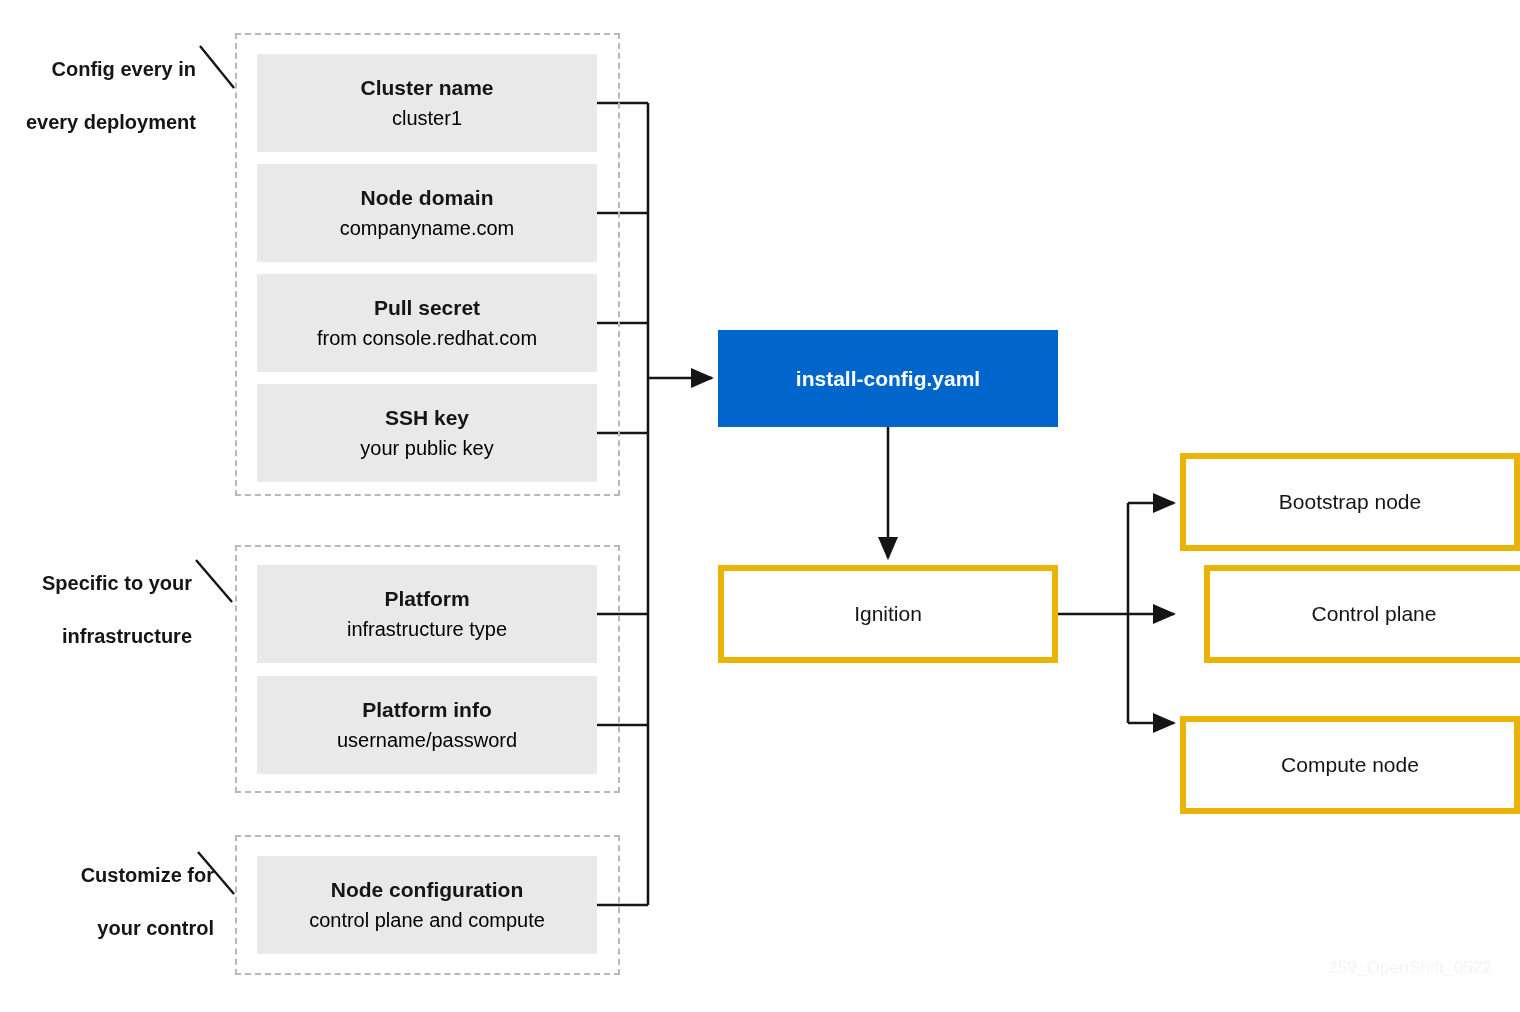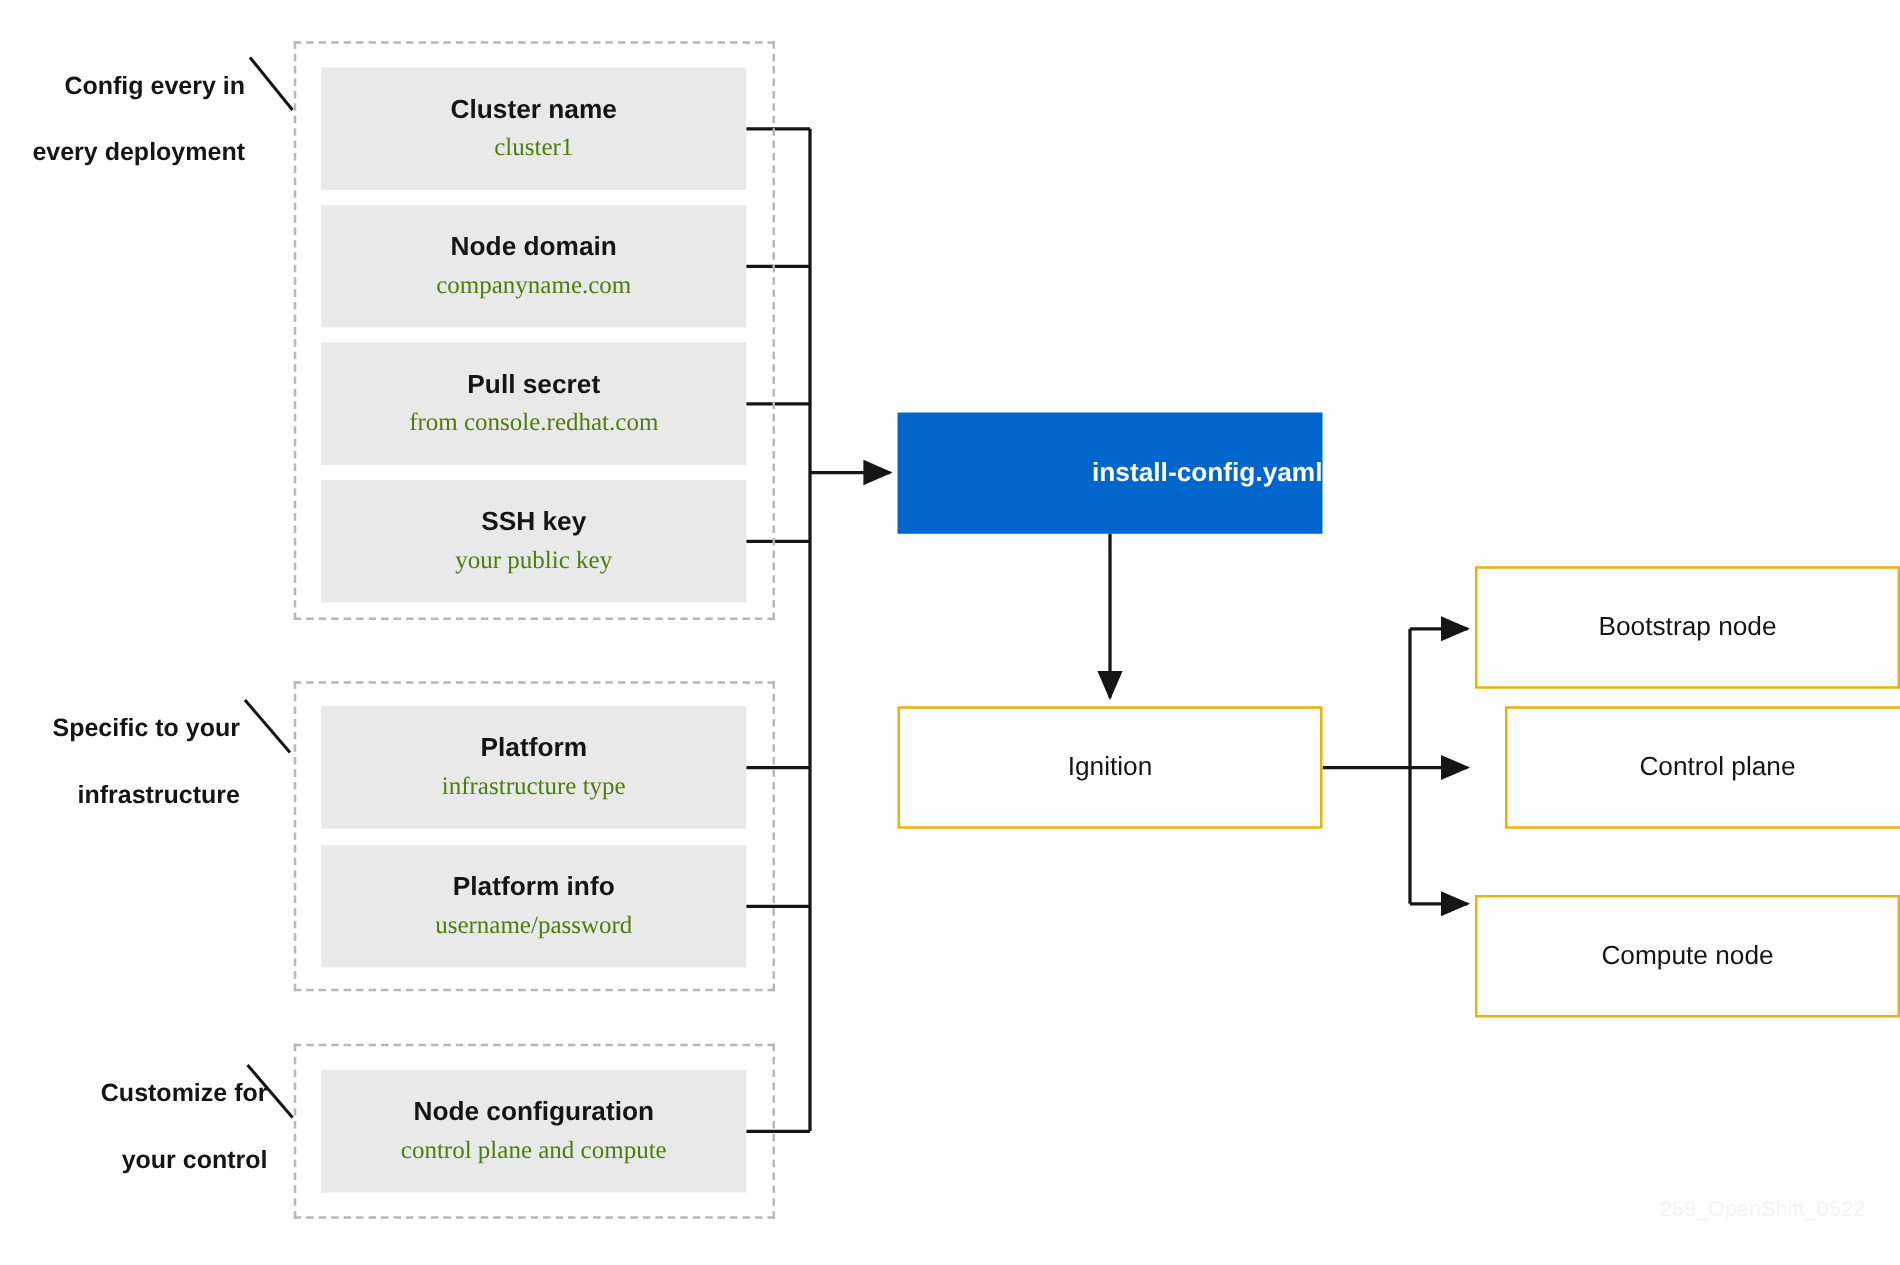--- a/index.html
+++ b/index.html
@@ -48,42 +48,41 @@
   }
   .card-title {
     font-size: 21px;
     font-weight: bold;
     color: #151515;
     line-height: 1.25;
   }
   .card-sub {
     font-size: 20px;
     font-weight: normal;
-    color: #4d7c0f;
+    color: #000000;
     line-height: 1.3;
     margin-top: 3px;
-    font-family: Liberation Serif, serif;
   }
   
   .box-filled {
     position: absolute;
     background: #0066cc;
     box-sizing: border-box;
     display: flex;
     align-items: center;
-    justify-content: flex-end;
+    justify-content: center;
     color: #ffffff;
     font-size: 21px;
     font-weight: bold;
   }
   
   .box-outline {
     position: absolute;
     background: #ffffff;
-    border: 2px solid #eab308;
+    border: 6px solid #eab308;
     box-sizing: border-box;
     display: flex;
     align-items: center;
     justify-content: center;
     color: #151515;
     font-size: 21px;
     font-weight: normal;
   }
   
   #wires {

